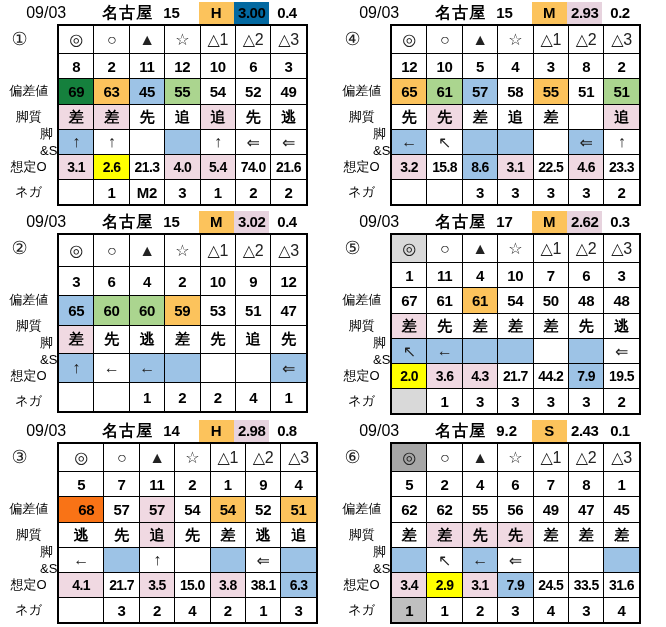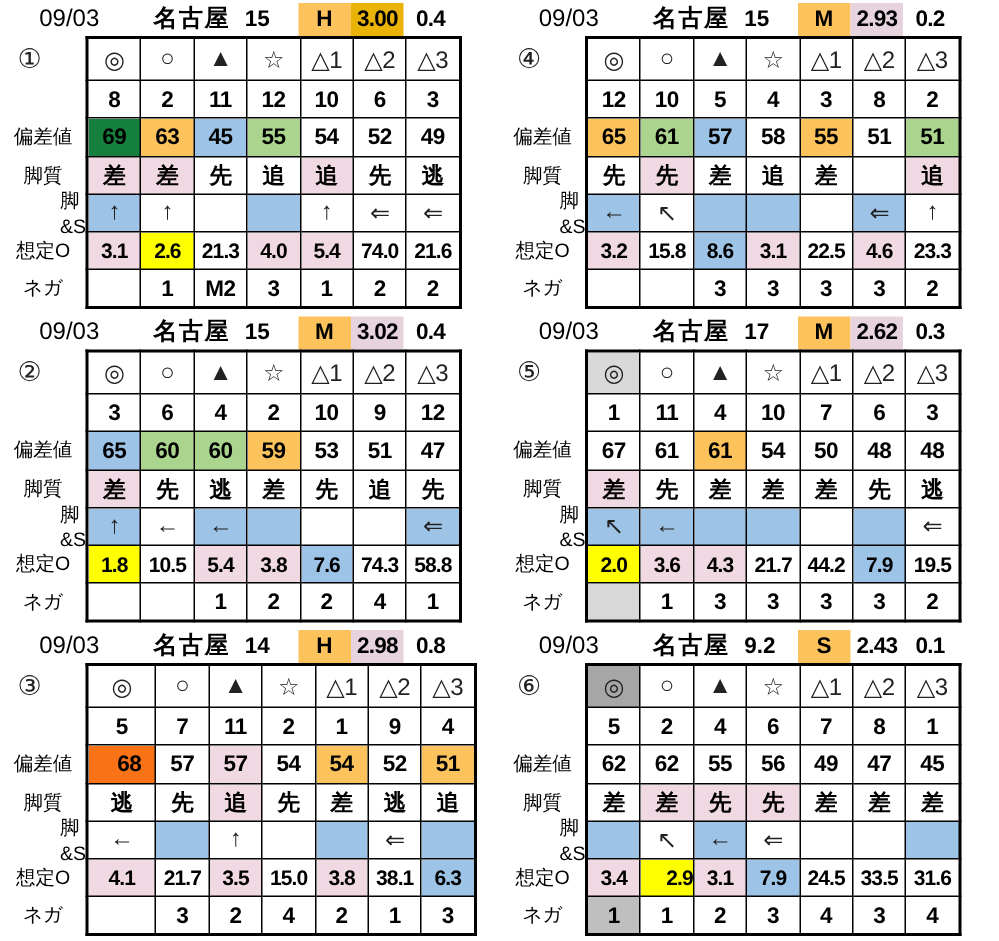--- a/index.html
+++ b/index.html
@@ -34,21 +34,21 @@
 </head>
 <body>
 
 <div class="board" id="board">
   <div class="block">
     <div class="bheader">
       <span class="h-date">09/03</span>
       <span class="h-venue">名古屋</span>
       <span class="h-num">15</span>
       <span class="h-cls" style="background: rgb(252, 195, 92);">H</span>
-      <span class="h-odds" style="background: #eab308;">3.00</span>
+      <span class="h-odds" style="background: #0369a1;">3.00</span>
       <span class="h-diff">0.4</span>
     </div>
     <div class="bbody">
       <div class="gutter">
         <span class="circ">①</span>
         <span class="rlabel rl-hensachi">偏差値</span>
         <span class="rlabel rl-kyaku">脚質</span>
         <span class="rlabel rl-ashi">脚&amp;S</span>
         <span class="rlabel rl-soutei">想定O</span>
         <span class="rlabel rl-nega">ネガ</span>
@@ -181,29 +181,20 @@
         </tr>
         <tr class="r-ashi">
           <td style="background: rgb(157, 195, 230);">↑</td>
           <td>←</td>
           <td style="background: rgb(157, 195, 230);">←</td>
           <td style="background: rgb(157, 195, 230);"></td>
           <td></td>
           <td></td>
           <td style="background: rgb(157, 195, 230);">⇐</td>
         </tr>
-        <tr class="r-soutei">
-          <td style="background: rgb(255, 255, 0);">1.8</td>
-          <td>10.5</td>
-          <td style="background: rgb(240, 217, 226);">5.4</td>
-          <td style="background: rgb(240, 217, 226);">3.8</td>
-          <td style="background: rgb(157, 195, 230);">7.6</td>
-          <td>74.3</td>
-          <td>58.8</td>
-        </tr>
         <tr class="r-nega">
           <td></td>
           <td></td>
           <td>1</td>
           <td>2</td>
           <td>2</td>
           <td>4</td>
           <td>1</td>
         </tr>
       </tbody>
@@ -535,21 +526,21 @@
           <td style="background: rgb(157, 195, 230);"></td>
           <td>↖</td>
           <td style="background: rgb(157, 195, 230);">←</td>
           <td>⇐</td>
           <td></td>
           <td></td>
           <td style="background: rgb(157, 195, 230);"></td>
         </tr>
         <tr class="r-soutei">
           <td style="background: rgb(240, 217, 226);">3.4</td>
-          <td style="background: rgb(255, 255, 0); text-align: right;">2.9</td>
+          <td style="background: rgb(255, 255, 0);">2.9</td>
           <td style="background: rgb(240, 217, 226);">3.1</td>
           <td style="background: rgb(157, 195, 230);">7.9</td>
           <td>24.5</td>
           <td>33.5</td>
           <td>31.6</td>
         </tr>
         <tr class="r-nega">
           <td style="background: rgb(191, 191, 191);">1</td>
           <td>1</td>
           <td>2</td>

